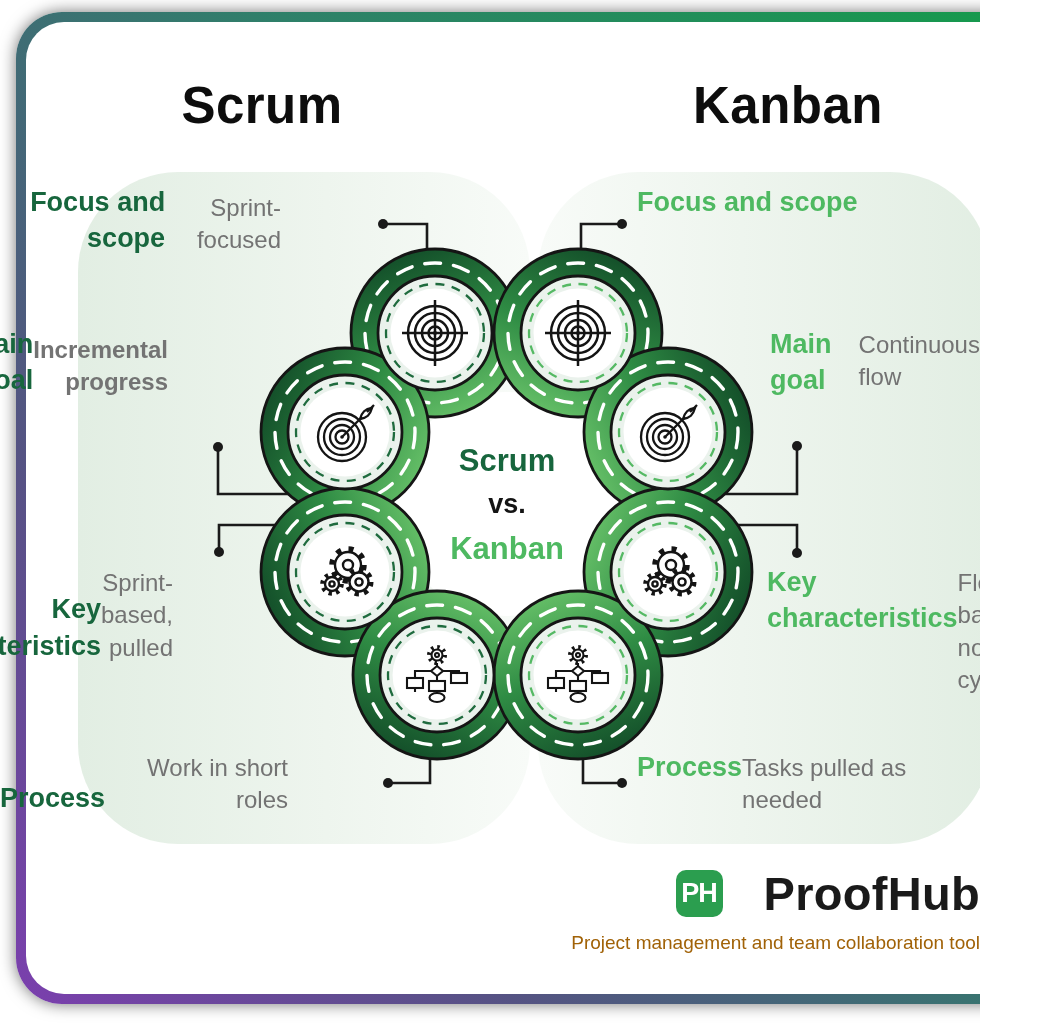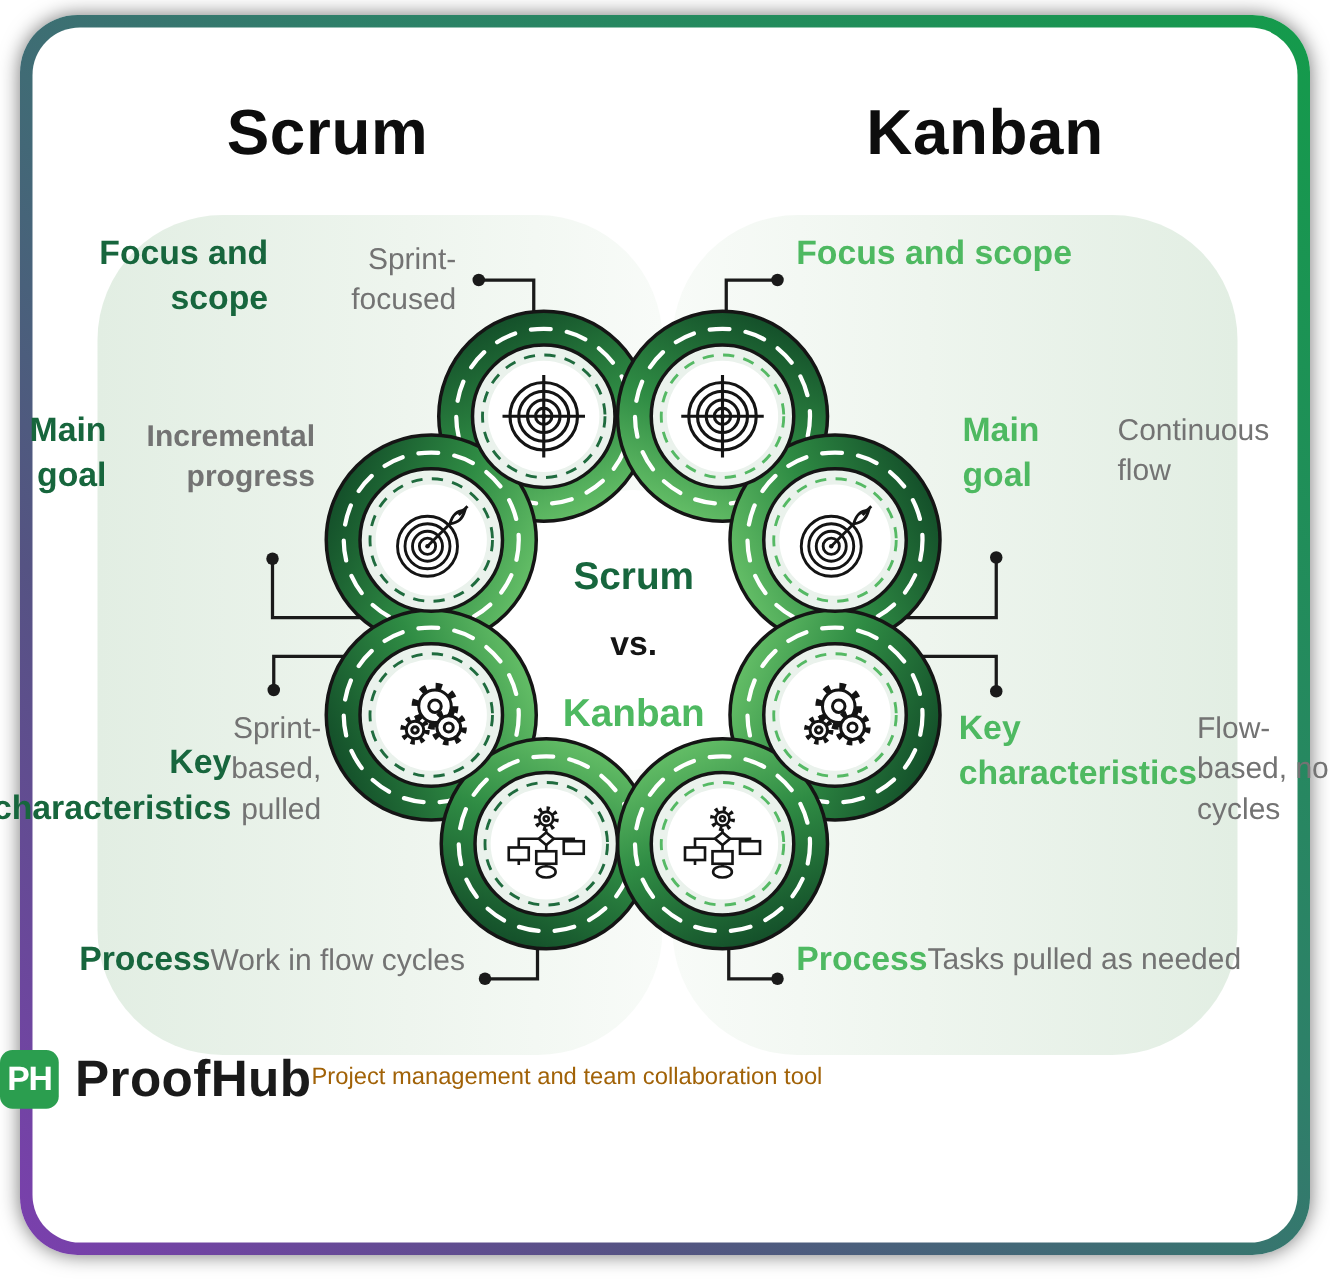--- a/index.html
+++ b/index.html
@@ -1,50 +1,50 @@
 <!DOCTYPE html>
 <html><head>
 <meta charset="utf-8">
 <style>
   html,body{margin:0;padding:0;background:#ffffff;}
-  .page{position:relative;width:1064px;height:1030px;overflow:hidden;
+  .page{position:relative;width:980px;height:1030px;overflow:hidden;
         font-family:"Liberation Sans","DejaVu Sans",sans-serif;background:#fff;}
   .card-border{position:absolute;left:16px;top:12px;width:1012px;height:972px;
         border-radius:46px;padding:10px;z-index:0;
         background:linear-gradient(48deg,#7b3fae 0%,#555383 26%,#2e8069 60%,#149b4b 100%);
         box-shadow:0 0 16px rgba(0,0,0,.55);}
   .card{width:100%;height:100%;background:#ffffff;border-radius:38px;}
   .panel{position:absolute;top:172px;width:452px;height:672px;border-radius:100px;z-index:1;}
   .panel-left{left:78px;background:linear-gradient(to right,#e2eee3 0%,#eef5ee 55%,#f8fbf8 100%);}
   .panel-right{left:538px;background:linear-gradient(to left,#e2eee3 0%,#eef5ee 55%,#f8fbf8 100%);}
   .connectors{position:absolute;left:0;top:0;z-index:2;pointer-events:none;}
   .flower{position:absolute;left:246px;top:244px;z-index:3;}
   .main-title{position:absolute;top:76px;width:280px;margin:0;text-align:center;
         font-size:51px;font-weight:800;color:#0d0d0d;letter-spacing:.5px;z-index:4;}
   .title-scrum{left:122px;} .title-kanban{left:648px;}
   .center-label{position:absolute;left:407px;top:445px;width:200px;text-align:center;z-index:4;}
   .center-label .c1{font-size:31px;font-weight:800;color:#17663d;line-height:1.0;}
-  .center-label .c2{font-size:27px;font-weight:800;color:#141414;margin:26px 0;line-height:1.0;}
+  .center-label .c2{font-size:27px;font-weight:800;color:#141414;margin:15px 0;line-height:1.0;}
   .center-label .c3{font-size:31px;font-weight:800;color:#4eb961;line-height:1.0;}
   .lbl{position:absolute;z-index:4;display:flex;flex-direction:row;}
   .lbl-L{align-items:flex-end;text-align:right;}
   .lbl-R{align-items:flex-start;text-align:left;}
   .lbl .h{font-size:27px;font-weight:700;line-height:1.35;}
   .lbl .d{font-size:24px;color:#737373;line-height:1.35;margin-top:3px;}
   .green-dark .h{color:#17663d;} .green-light .h{color:#4eb961;}
   .w215{max-width:215px;} .dw180{max-width:180px;font-weight:bold;} .dw205{max-width:205px;}
   .lbl-1L{right:699px;top:184px;} .lbl-2L{right:812px;top:326px;}
   .lbl-3L{right:807px;top:564px;} .lbl-4L{right:692px;top:749px;}
   .lbl-1R{left:637px;top:184px;}  .lbl-2R{left:770px;top:326px;}
   .lbl-3R{left:767px;top:564px;}  .lbl-4R{left:637px;top:749px;}
-  .footer{position:absolute;left:0;right:0;top:840px;display:flex;align-items:flex-start;z-index:4;}
+  .footer{position:absolute;left:0;right:0;top:866px;display:flex;flex-direction:column;align-items:flex-end;z-index:4;}
   .brand-row{display:flex;align-items:center;gap:13px;}
   .logo-badge{width:47px;height:47px;border-radius:10px;background:#2b9e4f;color:#fff;
         font-weight:700;font-size:27px;display:flex;align-items:center;justify-content:center;letter-spacing:-1px;}
-  .brand-name{font-size:41px;font-weight:700;color:#1a1a1a;letter-spacing:.3px;}
+  .brand-name{font-size:47px;font-weight:700;color:#1a1a1a;letter-spacing:.3px;margin-left:28px;}
   .tagline{margin-top:11px;font-size:19px;color:#a16207;}
 </style>
 </head>
 <body>
 
 <div class="page">
 
   <div class="card-border">
     <div class="card"></div>
   </div>
@@ -259,21 +259,21 @@
   <div class="lbl lbl-L green-dark lbl-2L">
     <div class="h">Main goal</div>
     <div class="d dw180">Incremental progress</div>
   </div>
   <div class="lbl lbl-L green-dark lbl-3L">
     <div class="h w215">Key characteristics</div>
     <div class="d">Sprint-based, pulled</div>
   </div>
   <div class="lbl lbl-L green-dark lbl-4L">
     <div class="h">Process</div>
-    <div class="d">Work in flow cycles</div>
+    <div class="d">Work in short roles</div>
   </div>
 
   <div class="lbl lbl-R green-light lbl-1R">
     <div class="h">Focus and scope</div>
   </div>
   <div class="lbl lbl-R green-light lbl-2R">
     <div class="h">Main goal</div>
     <div class="d">Continuous flow</div>
   </div>
   <div class="lbl lbl-R green-light lbl-3R">

